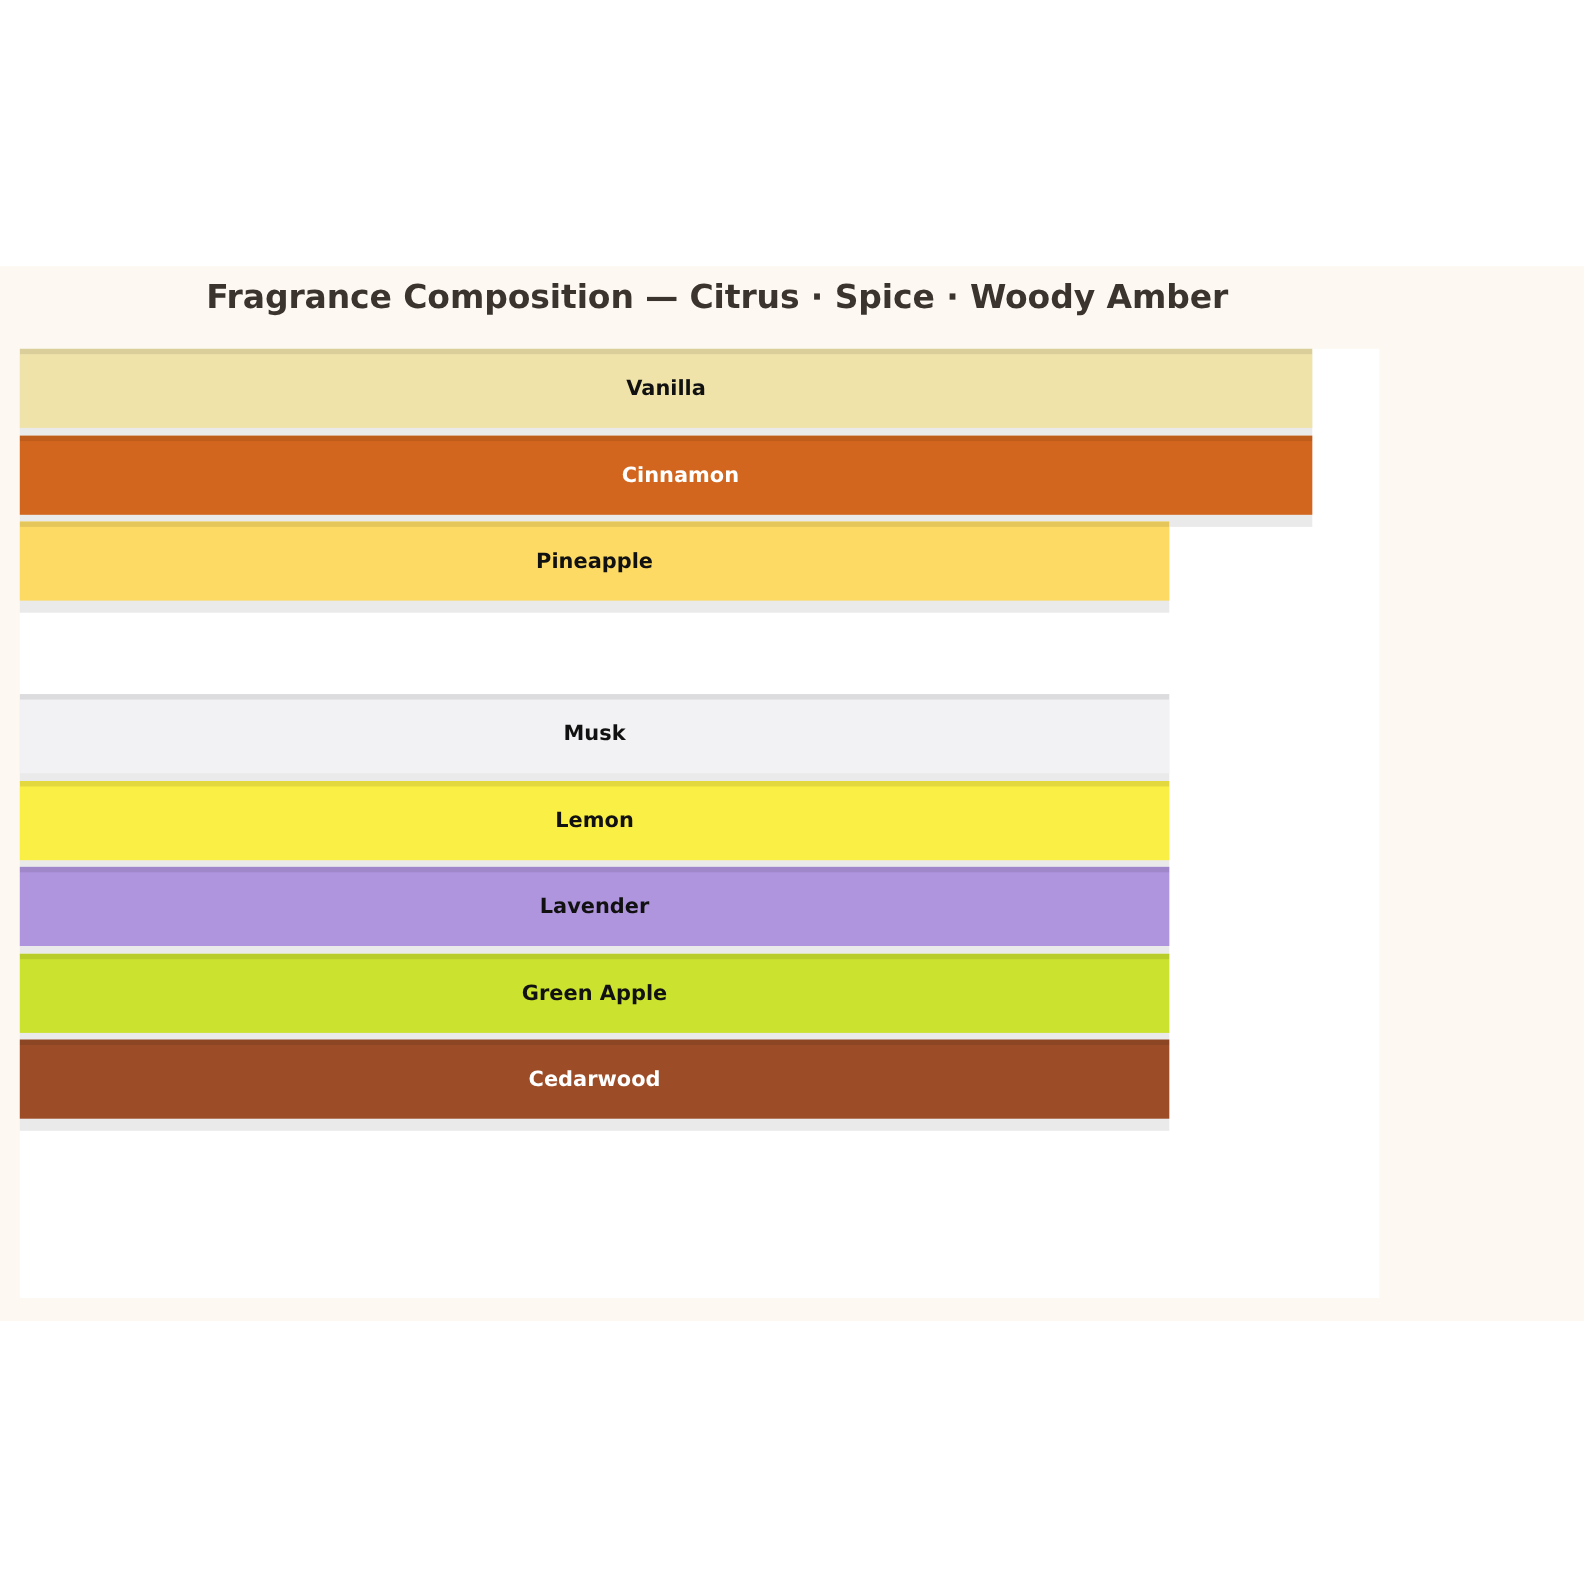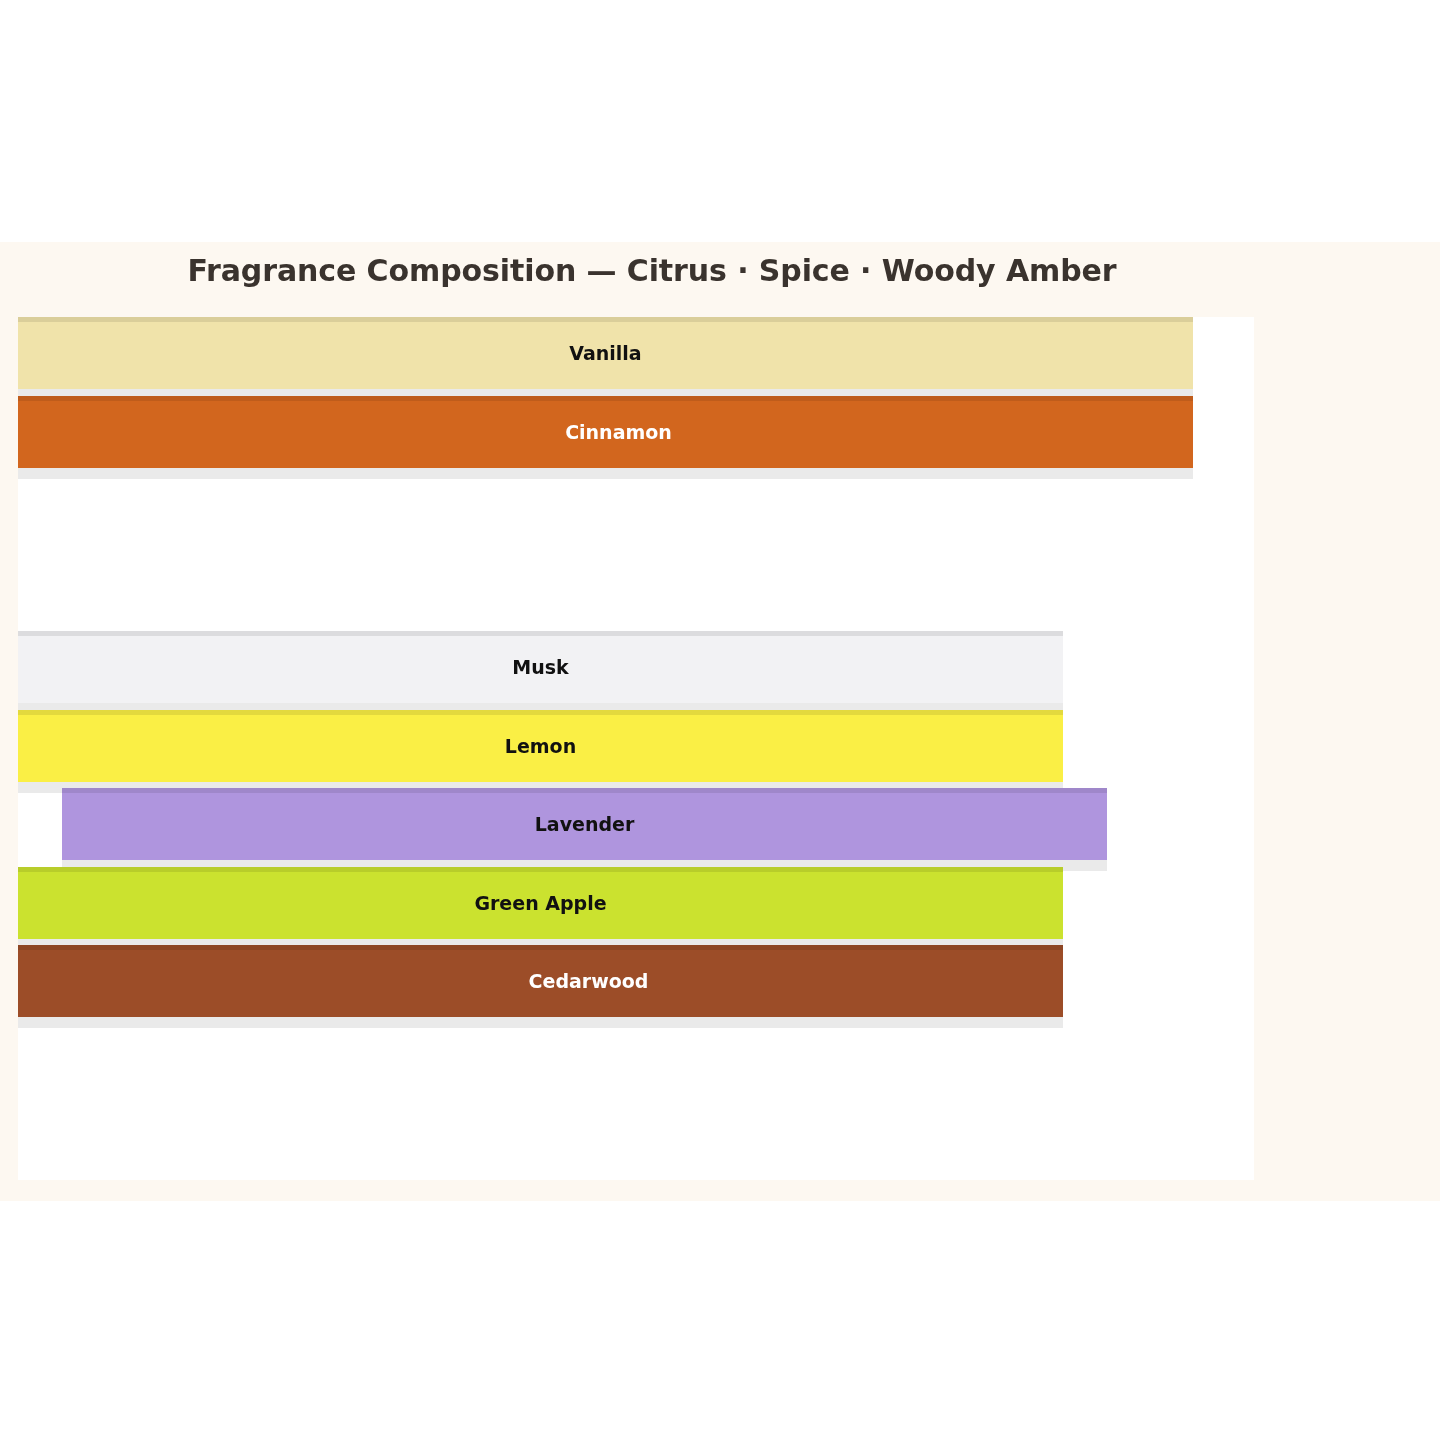--- a/index.html
+++ b/index.html
@@ -110,54 +110,61 @@
         </div>
         <div class="bar-label" style="left: 0px; width: 1175px; color: rgb(17, 17, 17);">Vanilla</div>
       </div>
       <div class="bar-row" style="top: 78.5px; height: 72px; width: 1175px;">
         <div class="bar-track" style="width: 1175px; height: 83px; background: rgb(234, 234, 234);"></div>
         <div class="bar" style="width: 1175px; background: rgb(210, 102, 30);">
           <div class="bar-cap"></div>
         </div>
         <div class="bar-label" style="left: 0px; width: 1175px; color: rgb(255, 255, 255); padding-left: 13px;">Cinnamon</div>
       </div>
+      <div class="bar-row" style="top: 157px; height: 72px; width: 1045px;">
+        <div class="bar-track" style="width: 1045px; height: 83px; background: rgb(234, 234, 234);"></div>
+        <div class="bar" style="width: 1045px; background: rgb(252, 218, 99);">
+          <div class="bar-cap"></div>
+        </div>
+        <div class="bar-label" style="left: 0px; width: 1045px; color: rgb(17, 17, 17);">Pineapple</div>
+      </div>
       <div class="bar-row" style="top: 314px; height: 72px; width: 1045px;">
         <div class="bar-track" style="width: 1045px; height: 83px; background: rgb(234, 234, 234);"></div>
         <div class="bar" style="width: 1045px; background: rgb(242, 242, 244);">
           <div class="bar-cap"></div>
         </div>
         <div class="bar-label" style="left: 0px; width: 1045px; color: rgb(17, 17, 17);">Musk</div>
       </div>
       <div class="bar-row" style="top: 392.5px; height: 72px; width: 1045px;">
         <div class="bar-track" style="width: 1045px; height: 83px; background: rgb(234, 234, 234);"></div>
         <div class="bar" style="width: 1045px; background: rgb(250, 239, 69);">
           <div class="bar-cap"></div>
         </div>
         <div class="bar-label" style="left: 0px; width: 1045px; color: rgb(17, 17, 17);">Lemon</div>
       </div>
-      <div class="bar-row" style="top: 471px; height: 72px; width: 1045px; margin-left: 44px;">
+      <div class="bar-row" style="top: 471px; height: 72px; width: 1045px;">
         <div class="bar-track" style="width: 1045px; height: 83px; background: rgb(234, 234, 234);"></div>
         <div class="bar" style="width: 1045px; background: rgb(175, 149, 222);">
           <div class="bar-cap"></div>
         </div>
         <div class="bar-label" style="left: 0px; width: 1045px; color: rgb(17, 17, 17);">Lavender</div>
       </div>
       <div class="bar-row" style="top: 549.5px; height: 72px; width: 919px;">
         <div class="bar-track" style="width: 1045px; height: 83px; background: rgb(234, 234, 234);"></div>
         <div class="bar" style="width: 1045px; background: rgb(203, 226, 47);">
           <div class="bar-cap"></div>
         </div>
         <div class="bar-label" style="left: 0px; width: 1045px; color: rgb(17, 17, 17);">Green Apple</div>
       </div>
       <div class="bar-row" style="top: 628px; height: 72px; width: 1045px;">
         <div class="bar-track" style="width: 1045px; height: 83px; background: rgb(234, 234, 234);"></div>
         <div class="bar" style="width: 1045px; background: rgb(156, 77, 40);">
           <div class="bar-cap"></div>
         </div>
-        <div class="bar-label" style="left: 0px; width: 1045px; color: rgb(255, 255, 255); padding-left: 48px;">Cedarwood</div>
+        <div class="bar-label" style="left: 0px; width: 1045px; color: rgb(255, 255, 255);">Cedarwood</div>
       </div>
     </div>
 
   <div id="legend">
     
   </div>
 
 </div>
 
 </body></html>

